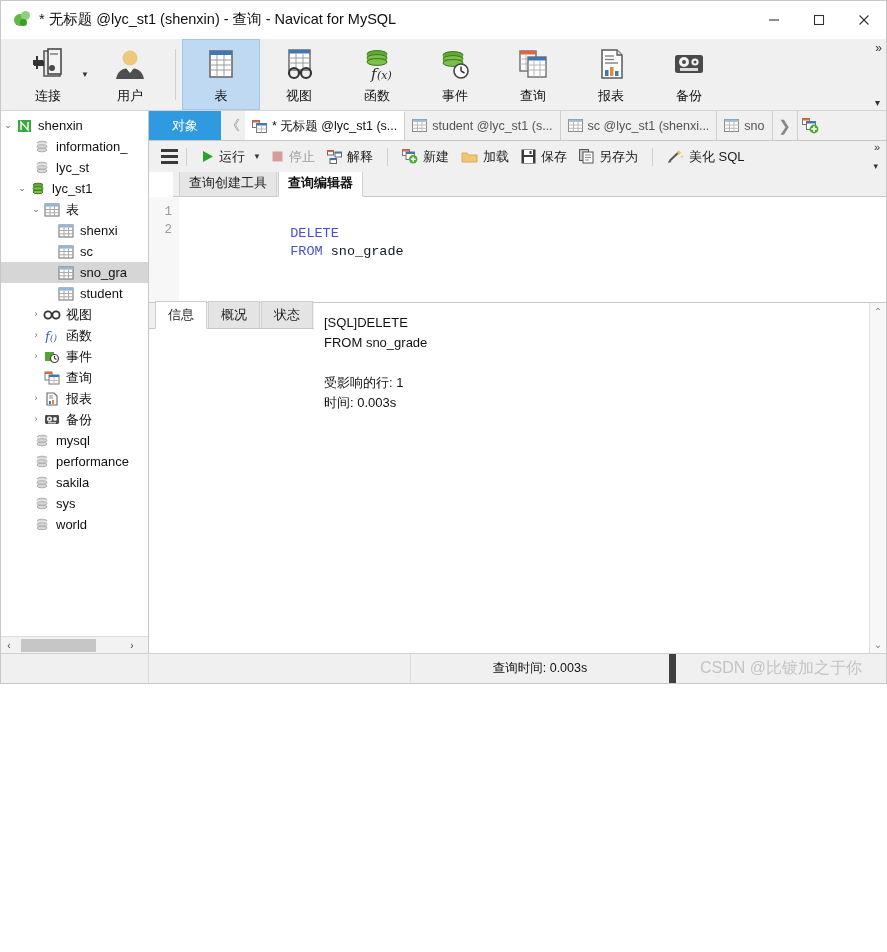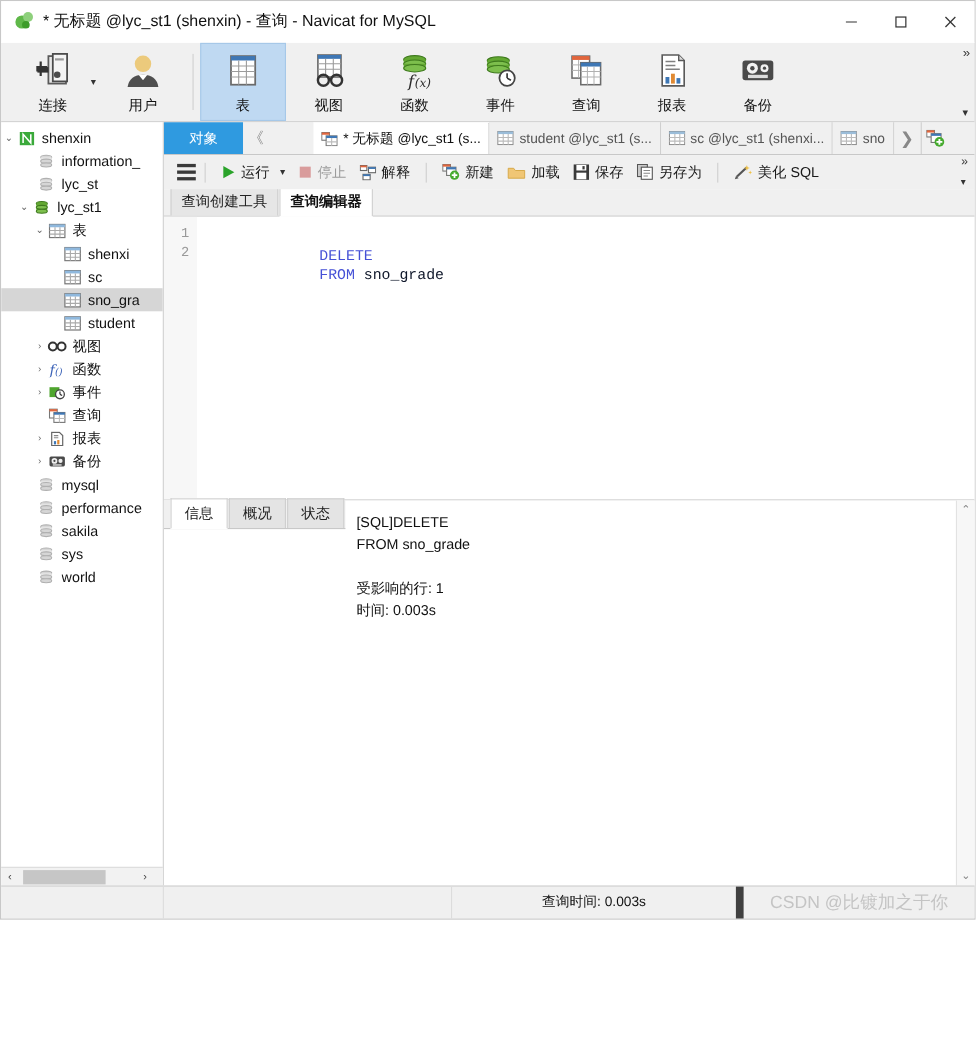--- a/index.html
+++ b/index.html
@@ -6,21 +6,21 @@
   html, body {
     margin: 0; padding: 0;
     width: 887px; height: 952px;
     font-family: "Liberation Sans", "DejaVu Sans", sans-serif;
     font-size: 13px;
     background: #ffffff;
     overflow: hidden;
   }
   #app {
     position: relative;
-    width: 887px; height: 836px;
+    width: 887px; height: 684px;
     border: 1px solid #c8c8c8;
     background: #f0f0f0;
     display: flex;
     flex-direction: column;
     overflow: hidden;
   }
 
   
   .titlebar {
     height: 38px;
@@ -288,21 +288,20 @@
     color: #555;
     white-space: nowrap;
     flex: 0 0 auto;
     max-width: 165px;
     overflow: hidden;
   }
   .etab.active {
     background: #ffffff;
     color: #111;
     border-top: 1px solid #ffffff;
-    margin-left: 40px;
   }
   .etab .ti { margin-right: 5px; display: flex; flex: 0 0 auto;}
   .tab-scroll-r {
     width: 24px;
     display: flex; align-items: center; justify-content: center;
     color: #888; font-size: 15px; flex: 0 0 auto;
     background: #f0f0f0;
   }
   .tab-add {
     width: 26px;
@@ -341,20 +340,21 @@
 
   
   .subtabs {
     height: 25px;
     background: #f0f0f0;
     display: flex;
     align-items: flex-end;
     flex: 0 0 auto;
     padding-left: 6px;
     border-bottom: 1px solid #c8c8c8;
+    margin-left: 24px;
   }
   .stab {
     padding: 3px 9px 4px 9px;
     font-size: 13px;
     color: #222;
     background: #e6e6e6;
     border: 1px solid #cfcfcf;
     border-bottom: none;
     margin-right: 1px;
     white-space: nowrap;

